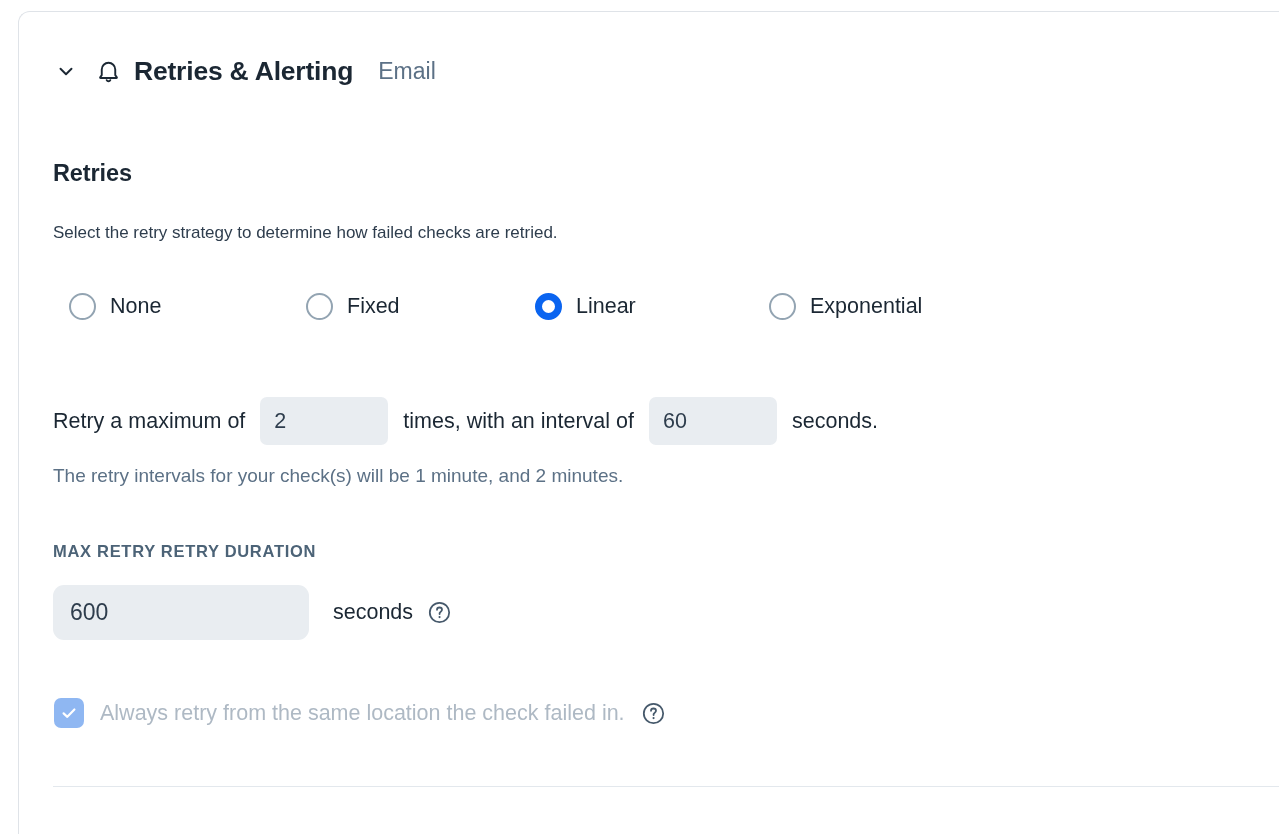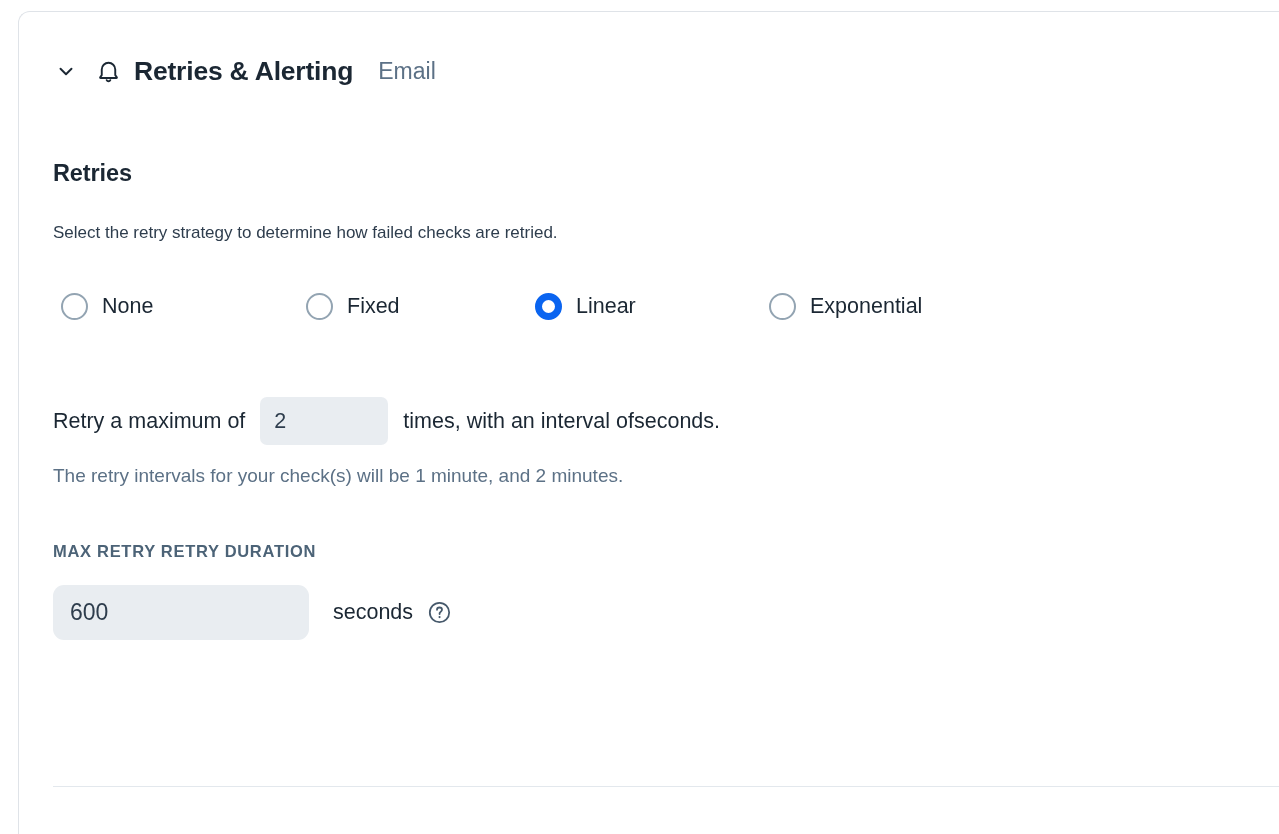--- a/index.html
+++ b/index.html
@@ -116,21 +116,21 @@
   .radio-item.selected .radio-mark {
     border: 7.5px solid #0a64f0;
     background: #ffffff;
   }
   .radio-label {
     font-size: 21.5px;
     color: #1b2733;
     margin-left: 14px;
     white-space: nowrap;
   }
-  .rp-none { position: absolute; left: 8px; }
+  .rp-none { position: absolute; left: 16px; }
   .rp-fixed { position: absolute; left: 253px; }
   .rp-linear { position: absolute; left: 482px; }
   .rp-exponential { position: absolute; left: 716px; }
 
   
   .retry-line {
     position: absolute;
     left: 34px;
     top: 385px;
     display: flex;
@@ -284,34 +284,50 @@
     <label class="radio-item rp-exponential">
       <span class="radio-mark"></span>
       <span class="radio-label">Exponential</span>
     </label>
   </div>
 
   <div class="retry-line">
     <span class="retry-text">Retry a maximum of</span>
     <input class="num-input small" type="text" value="2" style="">
     <span class="retry-text">times, with an interval of</span>
+    <input class="num-input small2" type="text" value="60" style="">
     <span class="retry-text">seconds.</span>
   </div>
 
   <div class="interval-note">The retry intervals for your check(s) will be 1 minute, and 2 minutes.</div>
 
   <div class="field-label">MAX RETRY RETRY DURATION</div>
 
   <div class="duration-row">
     <input class="num-input wide" type="text" value="600" style="">
     <span class="duration-unit">seconds</span>
     <span class="help-icon">
       <svg width="25" height="25" viewBox="0 0 24 24" fill="none" aria-hidden="true">
         <circle cx="12" cy="12" r="9.3" stroke="#46596b" stroke-width="1.7"></circle>
         <path d="M9.6 9.4C9.6 8.1 10.7 7.2 12 7.2C13.3 7.2 14.4 8.1 14.4 9.4C14.4 10.9 12.6 11.1 12.1 12.6V13.5" stroke="#46596b" stroke-width="1.7" stroke-linecap="round" stroke-linejoin="round"></path>
         <circle cx="12.05" cy="16.4" r="1.05" fill="#46596b"></circle>
       </svg>
     </span>
   </div>
 
+  <div class="check-row">
+    <span class="check-box">
+      <svg width="20" height="20" viewBox="0 0 24 24" fill="none" aria-hidden="true">
+        <path d="M5.5 12.4L10 16.6L18.5 7.8" stroke="#ffffff" stroke-width="2.6" stroke-linecap="round" stroke-linejoin="round"></path>
+      </svg>
+    </span>
+    <span class="check-label">Always retry from the same location the check failed in.</span>
+    <span class="help-icon">
+      <svg width="25" height="25" viewBox="0 0 24 24" fill="none" aria-hidden="true">
+        <circle cx="12" cy="12" r="9.3" stroke="#46596b" stroke-width="1.7"></circle>
+        <path d="M9.6 9.4C9.6 8.1 10.7 7.2 12 7.2C13.3 7.2 14.4 8.1 14.4 9.4C14.4 10.9 12.6 11.1 12.1 12.6V13.5" stroke="#46596b" stroke-width="1.7" stroke-linecap="round" stroke-linejoin="round"></path>
+        <circle cx="12.05" cy="16.4" r="1.05" fill="#46596b"></circle>
+      </svg>
+    </span>
+  </div>
 
   <div class="divider"></div>
 </div>
 
 </body></html>

